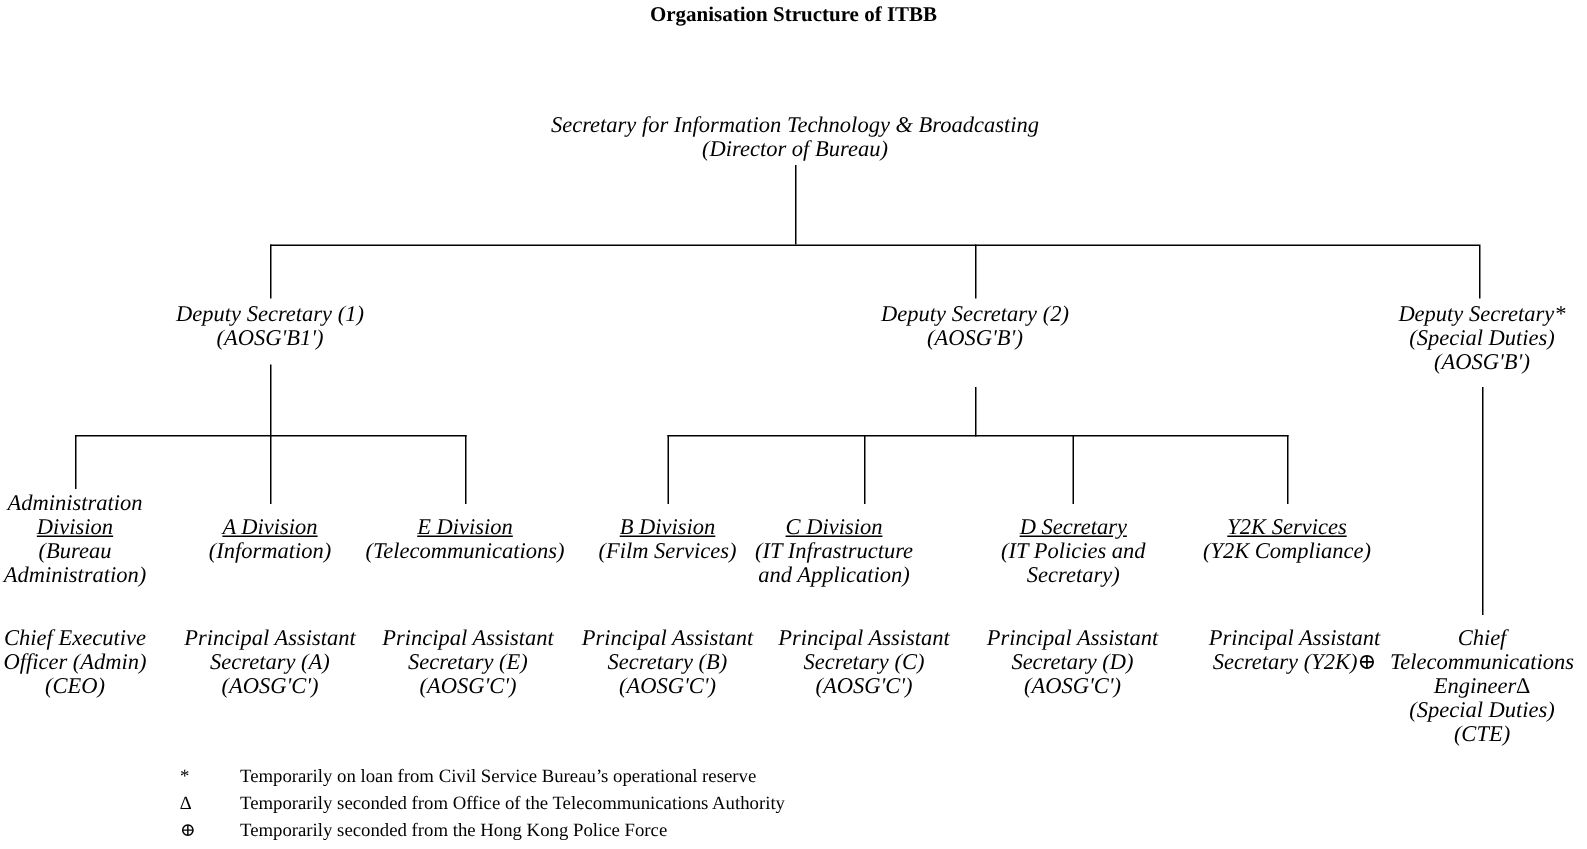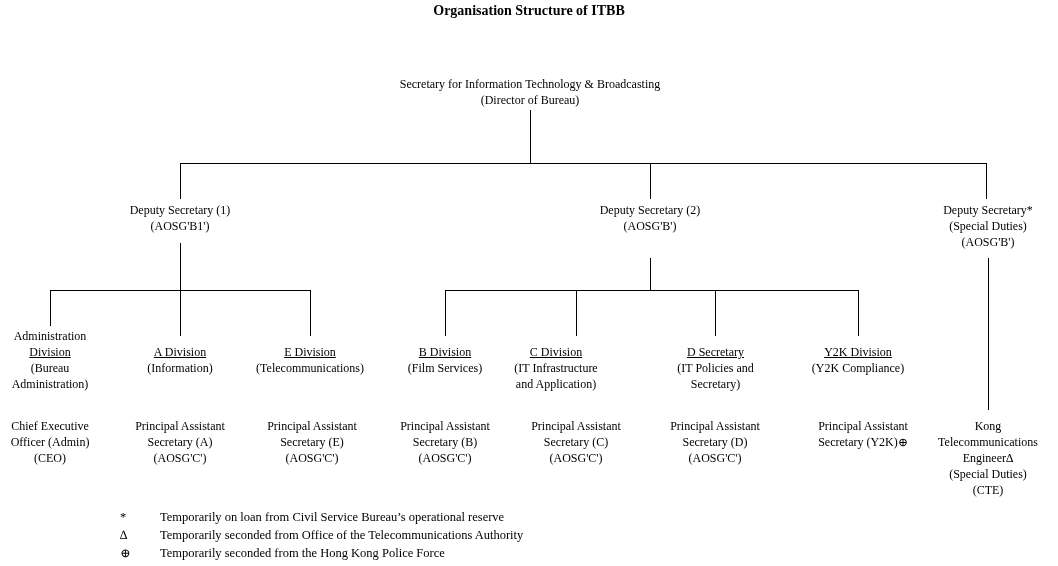--- a/index.html
+++ b/index.html
@@ -15,23 +15,24 @@
   #chart-root {
     position: relative;
     width: 1058px;
     height: 566px;
     overflow: hidden;
     background: #ffffff;
   }
   .node {
     position: absolute;
     text-align: center;
-    font-size: 12px;
+    font-size: 15px;
     line-height: 16px;
     white-space: nowrap;
+    font-style: italic;
   }
   .node .ln { display: block; }
   .node .ln.u { text-decoration: underline; }
   .title {
     position: absolute;
     width: 1058px;
     top: 2px;
     left: 0;
     text-align: center;
     font-weight: bold;
@@ -140,21 +141,21 @@
     <span class="ln">and Application)</span>
   </div>
 
   <div class="node" style="left:648px; top:344px; width:135px;">
     <span class="ln u">D Secretary</span>
     <span class="ln">(IT Policies and</span>
     <span class="ln">Secretary)</span>
   </div>
 
   <div class="node" style="left:783px; top:344px; width:150px;">
-    <span class="ln u">Y2K Division</span>
+    <span class="ln u">Y2K Services</span>
     <span class="ln">(Y2K Compliance)</span>
   </div>
 
   <div class="node" style="left:-10px; top:418px; width:120px;">
     <span class="ln">Chief Executive</span>
     <span class="ln">Officer (Admin)</span>
     <span class="ln">(CEO)</span>
   </div>
 
   <div class="node" style="left:110px; top:418px; width:140px;">
@@ -186,21 +187,21 @@
     <span class="ln">Secretary (D)</span>
     <span class="ln">(AOSG'C')</span>
   </div>
 
   <div class="node" style="left:788px; top:418px; width:150px;">
     <span class="ln">Principal Assistant</span>
     <span class="ln">Secretary (Y2K)⊕</span>
   </div>
 
   <div class="node" style="left:918px; top:418px; width:140px;">
-    <span class="ln">Kong</span>
+    <span class="ln">Chief</span>
     <span class="ln">Telecommunications</span>
     <span class="ln">Engineer∆</span>
     <span class="ln">(Special Duties)</span>
     <span class="ln">(CTE)</span>
   </div>
 
   <div class="footnotes">
     <div class="fn-row">
       <span class="fn-sym">*</span>
       <span class="fn-text">Temporarily on loan from Civil Service Bureau’s operational reserve</span>

